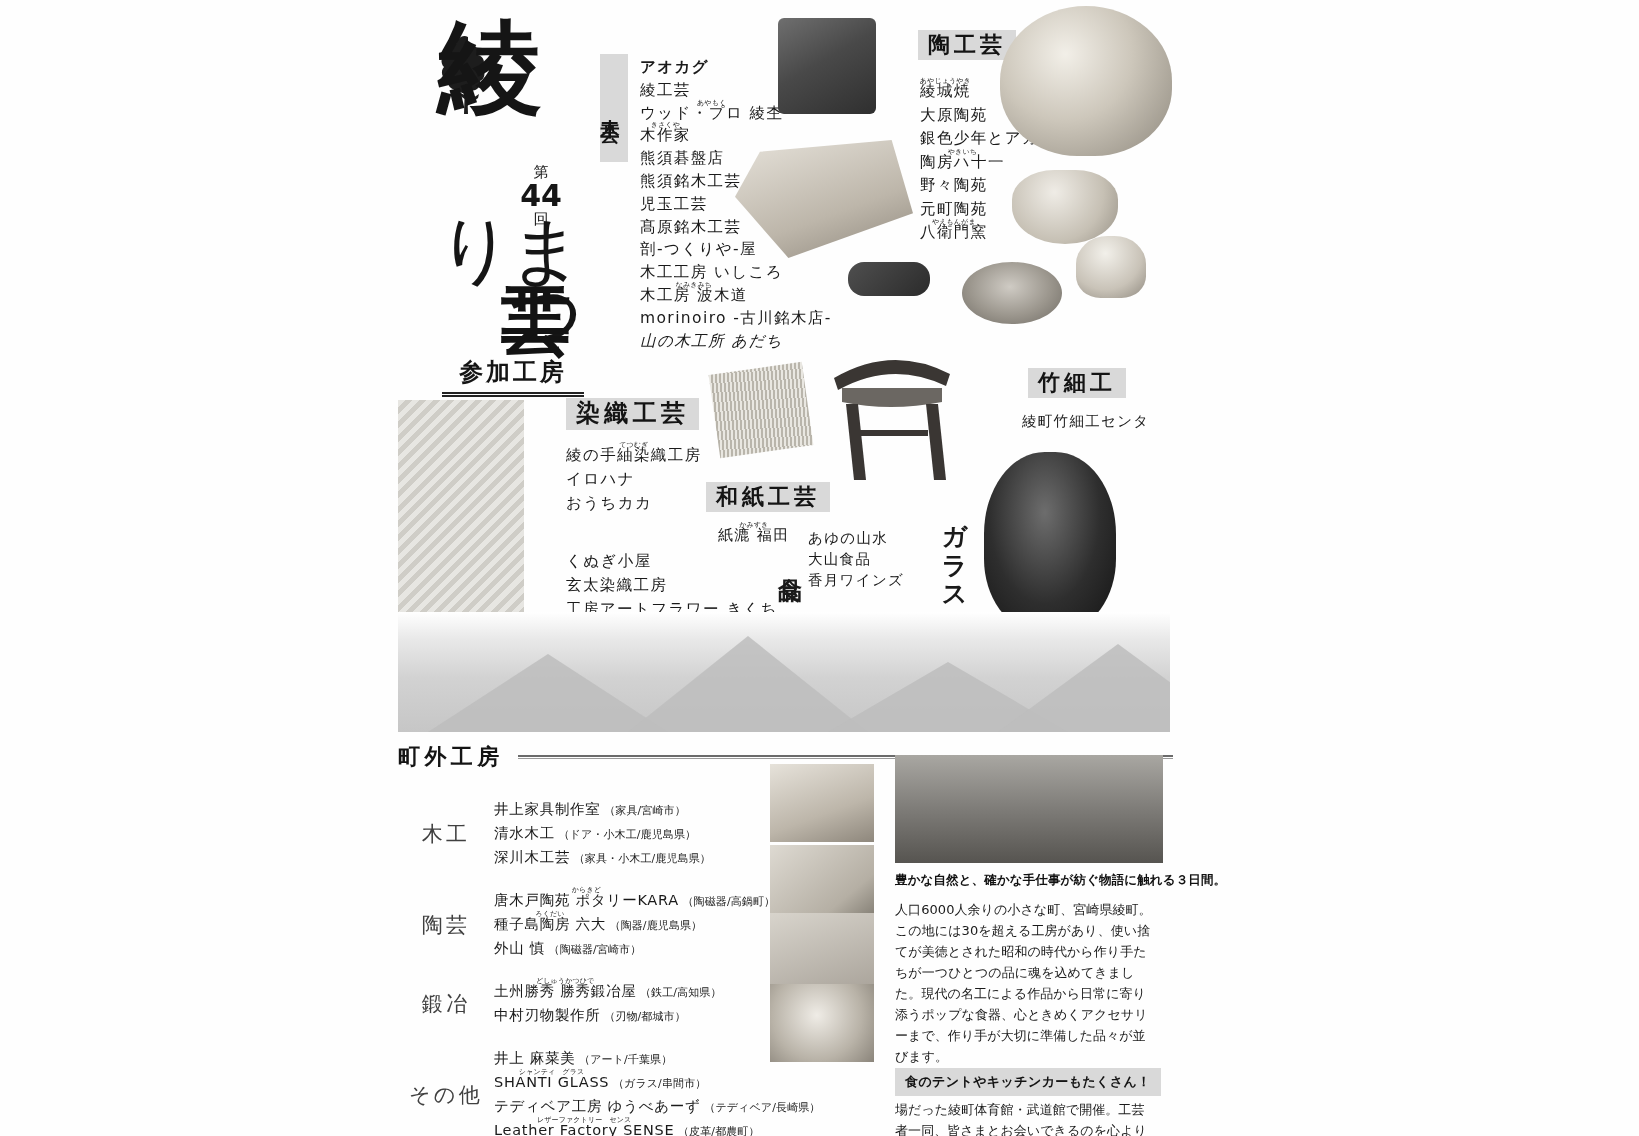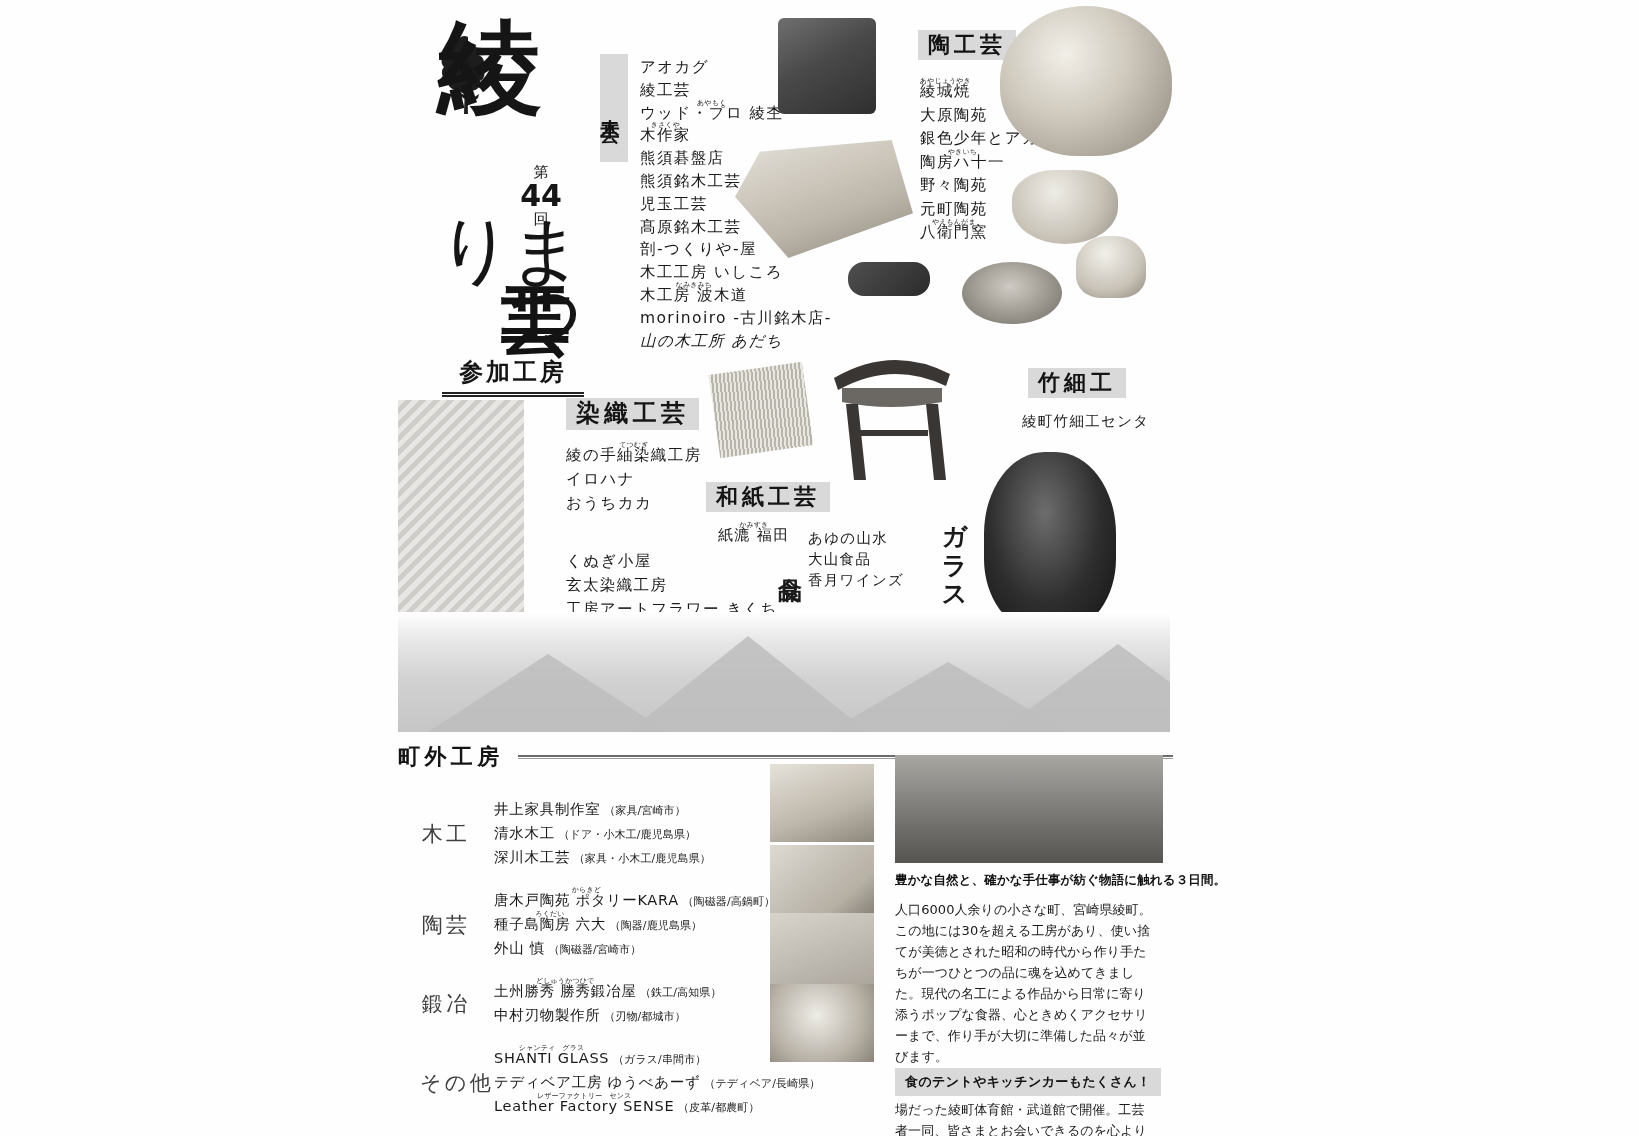--- a/index.html
+++ b/index.html
@@ -174,21 +174,21 @@
     <div id="title-kougei" class="jp">工芸</div>
 
     <div id="sanka">
       <div class="txt jp">参加工房</div>
       <div class="dbl"></div>
     </div>
   </div>
 
   <div class="col-head-vert" style="left:600px; top:54px; height:108px; width:28px;">木工芸</div>
   <div id="list-woodcraft" style="position:absolute; left:640px; top:56px; width:250px;">
-      <div class="list-item jp" style="font-size: 15.5px; height: 22.8px; line-height: 22.8px;"><span class="ruby-wrap"><span>アオカグ</span></span></div>
+      <div class="list-item jp" style="font-size: 15.5px; height: 22.8px; line-height: 22.8px; font-weight: bold;"><span class="ruby-wrap"><span>アオカグ</span></span></div>
       <div class="list-item jp" style="font-size: 15.5px; height: 22.8px; line-height: 22.8px;"><span class="ruby-wrap"><span>綾工芸</span></span></div>
       <div class="list-item jp" style="font-size: 15.5px; height: 22.8px; line-height: 22.8px;"><span class="ruby-wrap"><span class="ruby">あやもく</span><span>ウッド・プロ 綾杢</span></span></div>
       <div class="list-item jp" style="font-size: 15.5px; height: 22.8px; line-height: 22.8px;"><span class="ruby-wrap"><span class="ruby">きさくや</span><span>木作家</span></span></div>
       <div class="list-item jp" style="font-size: 15.5px; height: 22.8px; line-height: 22.8px;"><span class="ruby-wrap"><span>熊須碁盤店</span></span></div>
       <div class="list-item jp" style="font-size: 15.5px; height: 22.8px; line-height: 22.8px;"><span class="ruby-wrap"><span>熊須銘木工芸</span></span></div>
       <div class="list-item jp" style="font-size: 15.5px; height: 22.8px; line-height: 22.8px;"><span class="ruby-wrap"><span>児玉工芸</span></span></div>
       <div class="list-item jp" style="font-size: 15.5px; height: 22.8px; line-height: 22.8px;"><span class="ruby-wrap"><span>髙原銘木工芸</span></span></div>
       <div class="list-item jp" style="font-size: 15.5px; height: 22.8px; line-height: 22.8px;"><span class="ruby-wrap"><span>剖-つくりや-屋</span></span></div>
       <div class="list-item jp" style="font-size: 15.5px; height: 22.8px; line-height: 22.8px;"><span class="ruby-wrap"><span>木工工房 いしころ</span></span></div>
       <div class="list-item jp" style="font-size: 15.5px; height: 22.8px; line-height: 22.8px;"><span class="ruby-wrap"><span class="ruby">なみきみち</span><span>木工房 波木道</span></span></div>
@@ -312,22 +312,23 @@
           </div>
         </div>
         <div style="display: flex; align-items: center; margin-bottom: 19px;">
           <div class="cat-label jp" style="width: 96px; flex: 0 0 96px; text-align: center;">鍛冶</div>
           <div>
             <div class="shop-line jp" style="line-height: 23px;"><span class="ruby-wrap"><span class="ruby">どしゅうかつひで</span><span>土州勝秀 勝秀鍛冶屋</span></span><span class="paren"> （鉄工/高知県）</span></div>
             <div class="shop-line jp" style="line-height: 23px;"><span class="ruby-wrap"><span>中村刃物製作所</span></span><span class="paren"> （刃物/都城市）</span></div>
           </div>
         </div>
         <div style="display: flex; align-items: center; margin-bottom: 19px;">
-          <div class="cat-label jp" style="width: 96px; flex: 0 0 96px; text-align: right;">その他</div>
+          <div class="cat-label jp" style="width: 96px; flex: 0 0 96px; text-align: center;">その他</div>
           <div>
+            <div class="shop-line jp" style="line-height: 23px;"><span class="ruby-wrap"><span>井上 麻菜美</span></span><span class="paren"> （アート/千葉県）</span></div>
             <div class="shop-line jp" style="line-height: 23px;"><span class="ruby-wrap"><span class="ruby">シャンティ　グラス</span><span>SHANTI GLASS</span></span><span class="paren"> （ガラス/串間市）</span></div>
             <div class="shop-line jp" style="line-height: 23px;"><span class="ruby-wrap"><span>テディベア工房 ゆうべあーず</span></span><span class="paren"> （テディベア/長崎県）</span></div>
             <div class="shop-line jp" style="line-height: 23px;"><span class="ruby-wrap"><span class="ruby">レザーファクトリー　センス</span><span>Leather Factory SENSE</span></span><span class="paren"> （皮革/都農町）</span></div>
           </div>
         </div>
       </div>
   </div>
 
   <div class="thumb ph-grad-2" style="top:764px;"></div>
   <div class="thumb ph-grad-3" style="top:845px;"></div>

